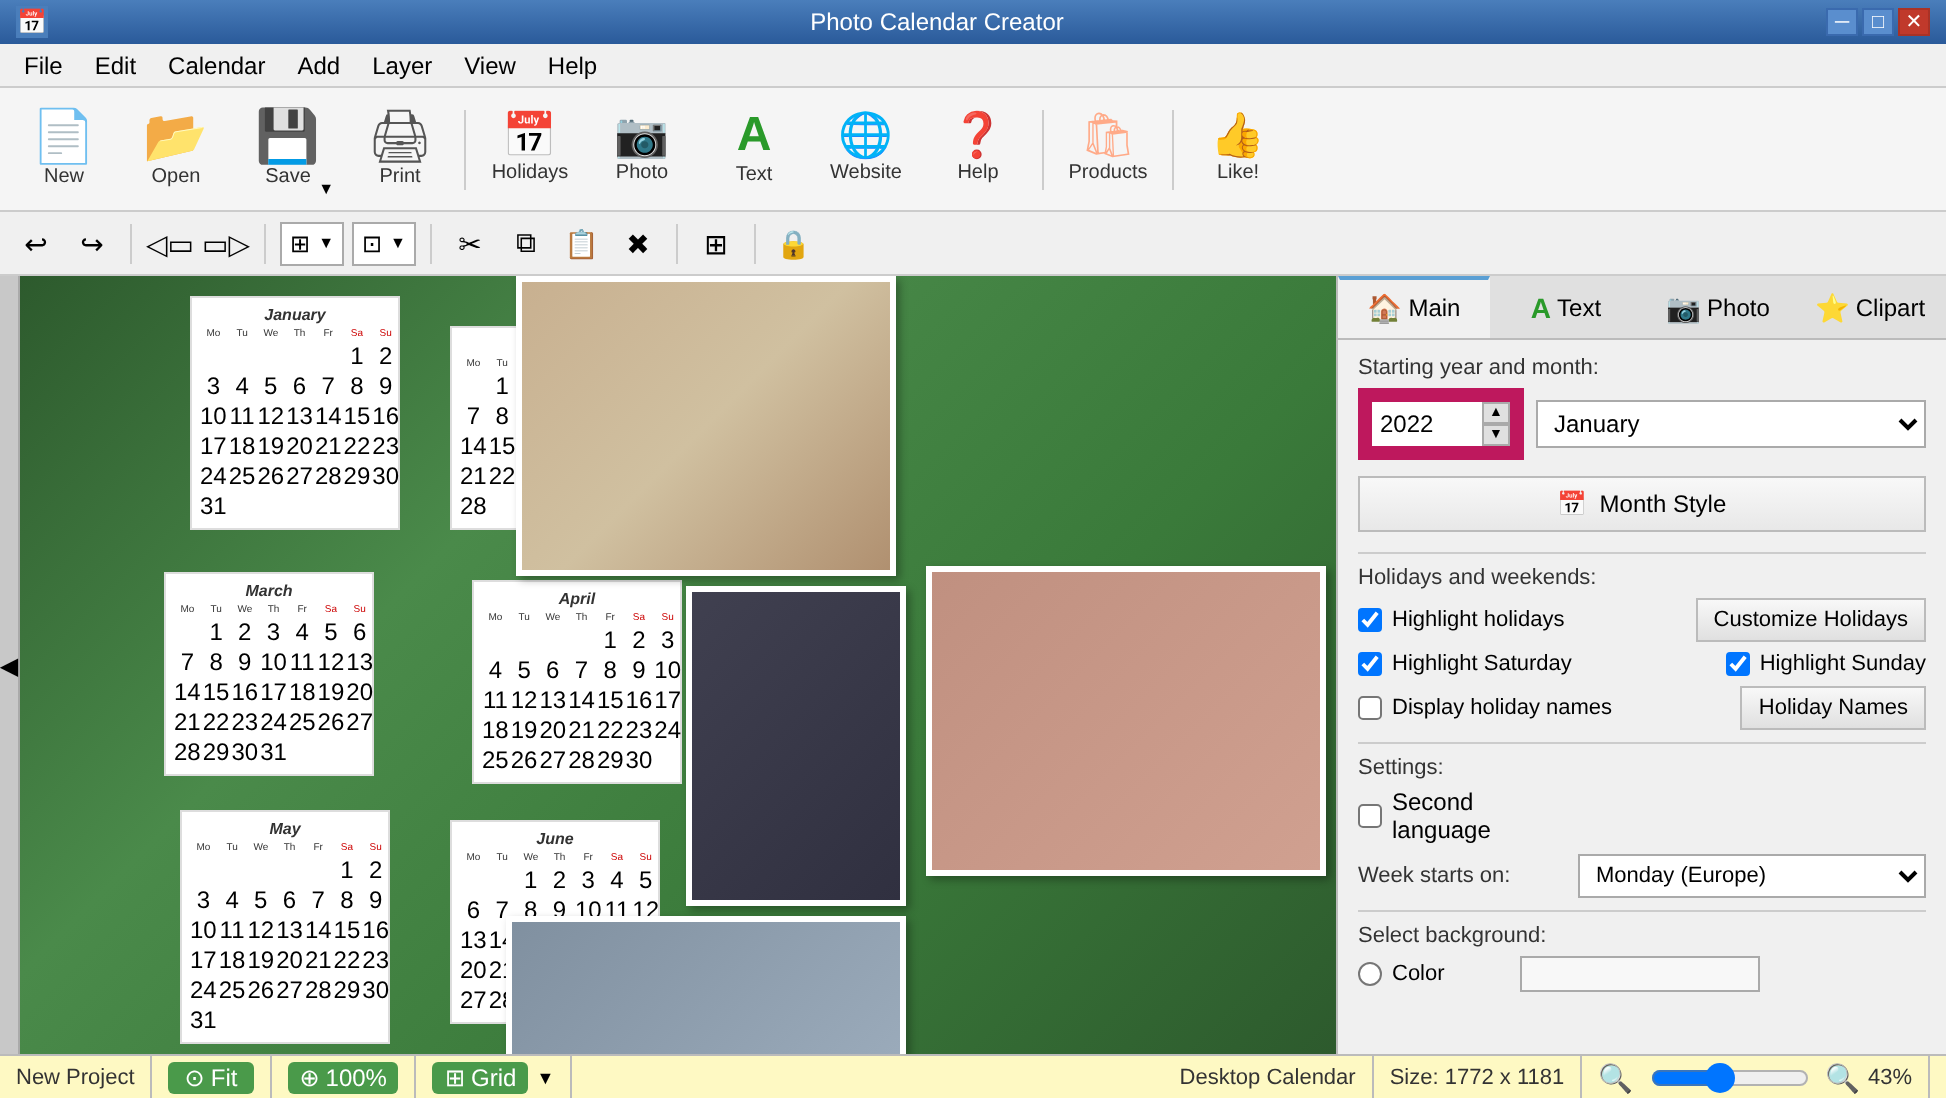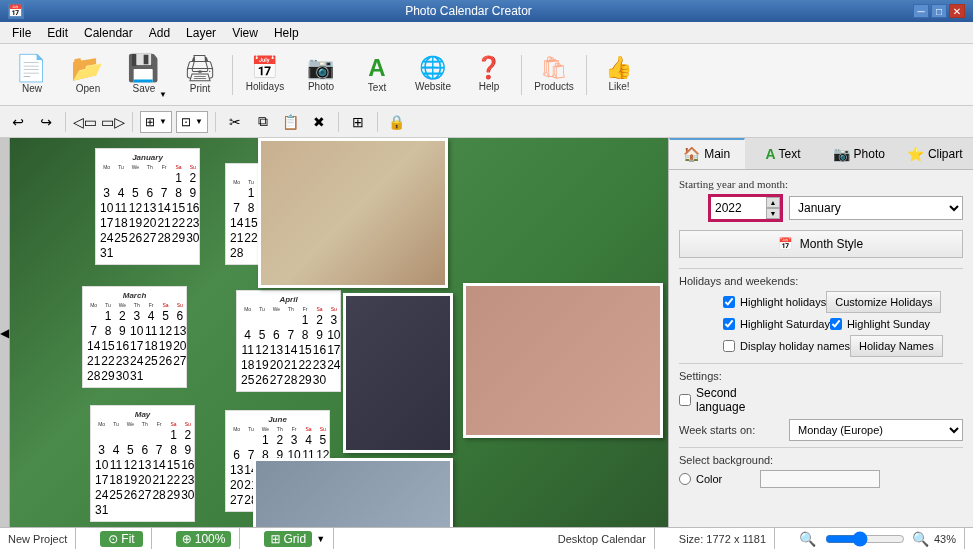--- a/index.html
+++ b/index.html
@@ -53,51 +53,51 @@
 
     
     .right-panel { width: 305px; background: #f0f0f0; border-left: 1px solid #bbb; overflow-y: auto; }
     .panel-tabs { display: flex; background: #e0e0e0; border-bottom: 1px solid #bbb; }
     .panel-tab { flex: 1; padding: 6px 4px; text-align: center; cursor: pointer; border: 1px solid transparent; font-size: 11px; display: flex; align-items: center; justify-content: center; gap: 3px; }
     .panel-tab.active { background: #f0f0f0; border-top: 2px solid #5a9fd4; border-bottom: 1px solid #f0f0f0; }
     .panel-tab .tab-icon { font-size: 14px; }
 
     .panel-content { padding: 8px 10px; }
     .section-label { font-size: 11px; color: #333; margin-bottom: 4px; }
-    .sub-label { font-size: 11px; color: #333; margin-bottom: 4px; font-family: Liberation Serif, serif; }
+    .sub-label { font-size: 11px; color: #333; margin-bottom: 4px; }
 
     .year-month-row { display: flex; align-items: center; gap: 6px; margin-bottom: 8px; }
-    .year-input-wrap { display: flex; align-items: center; border: 3px solid #be185d; background: white; margin-left: 29px; }
+    .year-input-wrap { display: flex; align-items: center; border: 7px solid #be185d; background: white; }
     .year-input { border: none; outline: none; width: 55px; height: 22px; padding: 0 4px; font-size: 12px; }
     .year-spinners { display: flex; flex-direction: column; }
     .year-spin-btn { width: 14px; height: 11px; background: #e0e0e0; border: 1px solid #aaa; display: flex; align-items: center; justify-content: center; cursor: pointer; font-size: 7px; }
     .month-select { flex: 1; height: 24px; border: 1px solid #aaa; background: white; padding: 0 4px; font-size: 12px; cursor: pointer; }
 
     .month-style-btn { width: 100%; height: 28px; border: 1px solid #bbb; background: linear-gradient(to bottom, #f8f8f8, #e8e8e8); cursor: pointer; display: flex; align-items: center; justify-content: center; gap: 6px; margin-bottom: 10px; font-size: 12px; }
 
     .section-divider { border: none; border-top: 1px solid #ccc; margin: 6px 0; }
     .holidays-section .section-label { font-weight: normal; }
 
-    .checkbox-row { display: flex; align-items: center; margin-bottom: 5px; margin-left: 44px; }
+    .checkbox-row { display: flex; align-items: center; justify-content: space-between; margin-bottom: 5px; }
     .checkbox-left { display: flex; align-items: center; gap: 5px; }
     .cb-label { font-size: 11px; }
     .action-btn { height: 22px; padding: 0 8px; border: 1px solid #bbb; background: linear-gradient(to bottom, #f8f8f8, #e0e0e0); cursor: pointer; font-size: 11px; }
 
     .settings-section { margin-top: 6px; }
     .setting-row { display: flex; align-items: center; margin-bottom: 5px; }
     .setting-label { width: 110px; font-size: 11px; color: #333; }
     .setting-select { flex: 1; height: 22px; border: 1px solid #aaa; background: white; font-size: 11px; padding: 0 4px; cursor: pointer; }
 
     .background-section { margin-top: 6px; }
     .radio-row { display: flex; align-items: center; gap: 6px; margin-bottom: 4px; }
     .radio-label { font-size: 11px; width: 70px; }
     .color-swatch { width: 120px; height: 18px; background: #f8f8f8; border: 1px solid #aaa; }
 
     
-    .status-bar { background: #ffffff; border-top: 1px solid #bbb; height: 22px; display: flex; align-items: center; padding: 0 8px; gap: 16px; }
+    .status-bar { background: #fef9c3; border-top: 1px solid #bbb; height: 22px; display: flex; align-items: center; padding: 0 8px; gap: 0; }
     .status-section { display: flex; align-items: center; gap: 4px; border-right: 1px solid #bbb; padding: 0 8px; height: 100%; }
     .status-section:first-child { padding-left: 0; }
     .fit-btn { background: #4a9a4a; color: white; border: none; border-radius: 3px; padding: 1px 8px; font-size: 11px; cursor: pointer; display: flex; align-items: center; gap: 3px; }
     .zoom-btn { background: #4a9a4a; color: white; border: none; border-radius: 3px; padding: 1px 6px; font-size: 11px; cursor: pointer; display: flex; align-items: center; gap: 3px; }
     .grid-btn { background: #4a9a4a; color: white; border: none; border-radius: 3px; padding: 1px 6px; font-size: 11px; cursor: pointer; display: flex; align-items: center; gap: 3px; }
     .status-text { font-size: 11px; color: #333; }
     .zoom-slider { width: 80px; margin: 0 4px; }
     .zoom-icons { font-size: 14px; color: #4a9a4a; cursor: pointer; }
 
     

